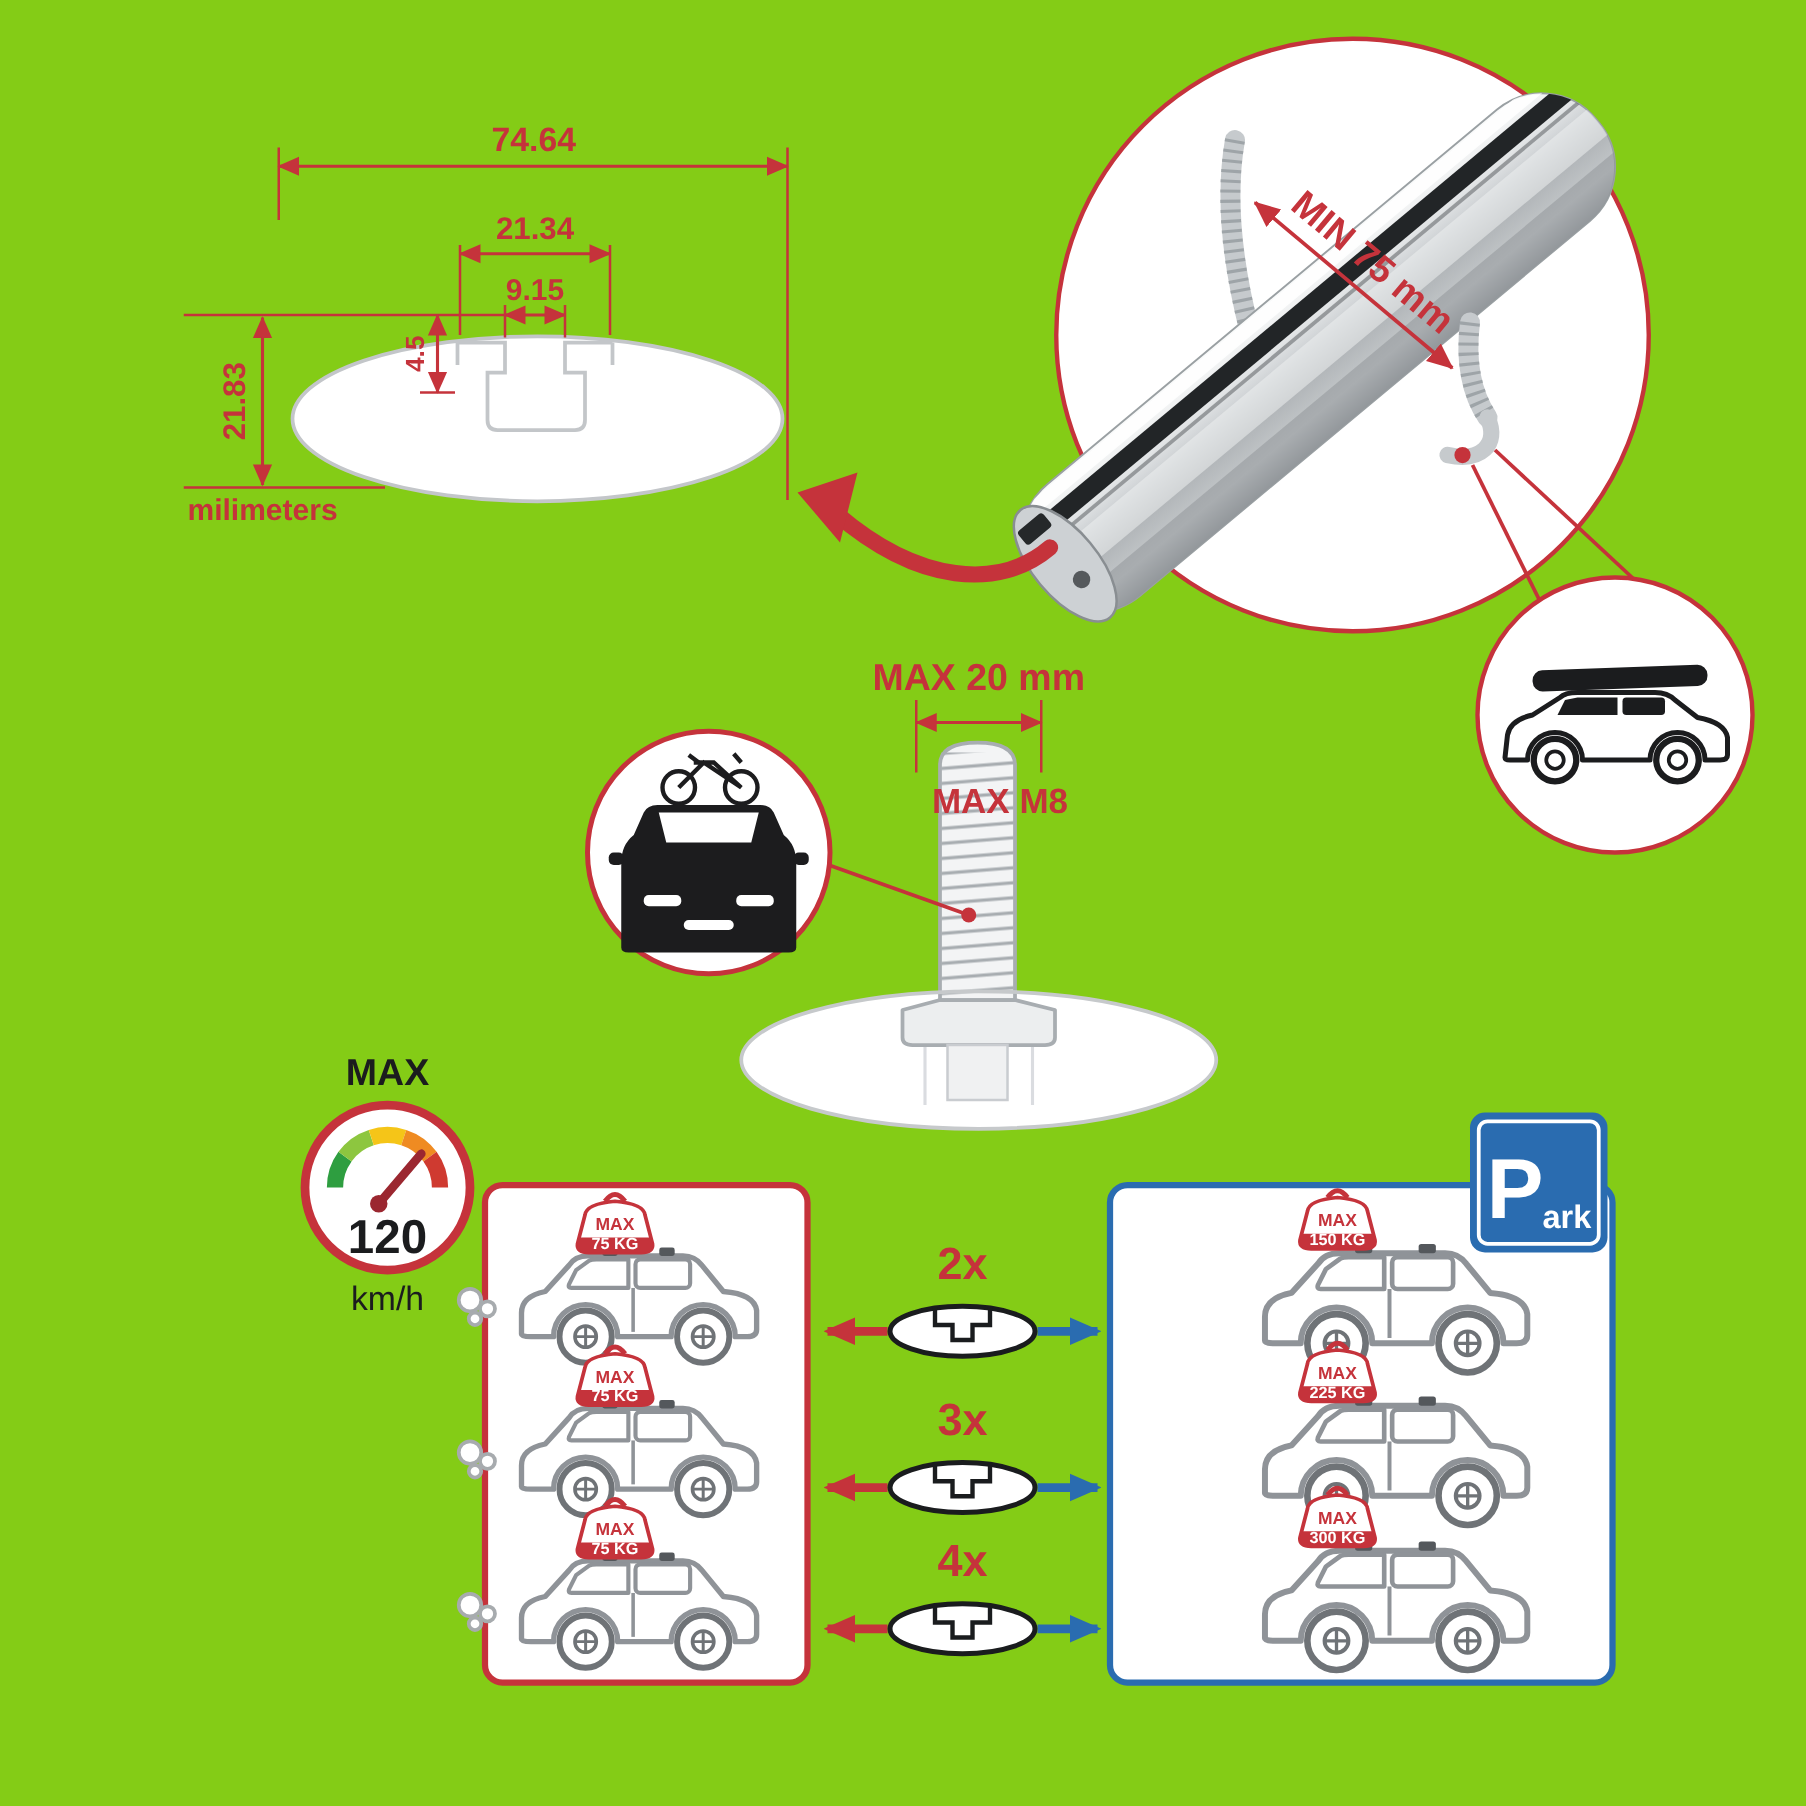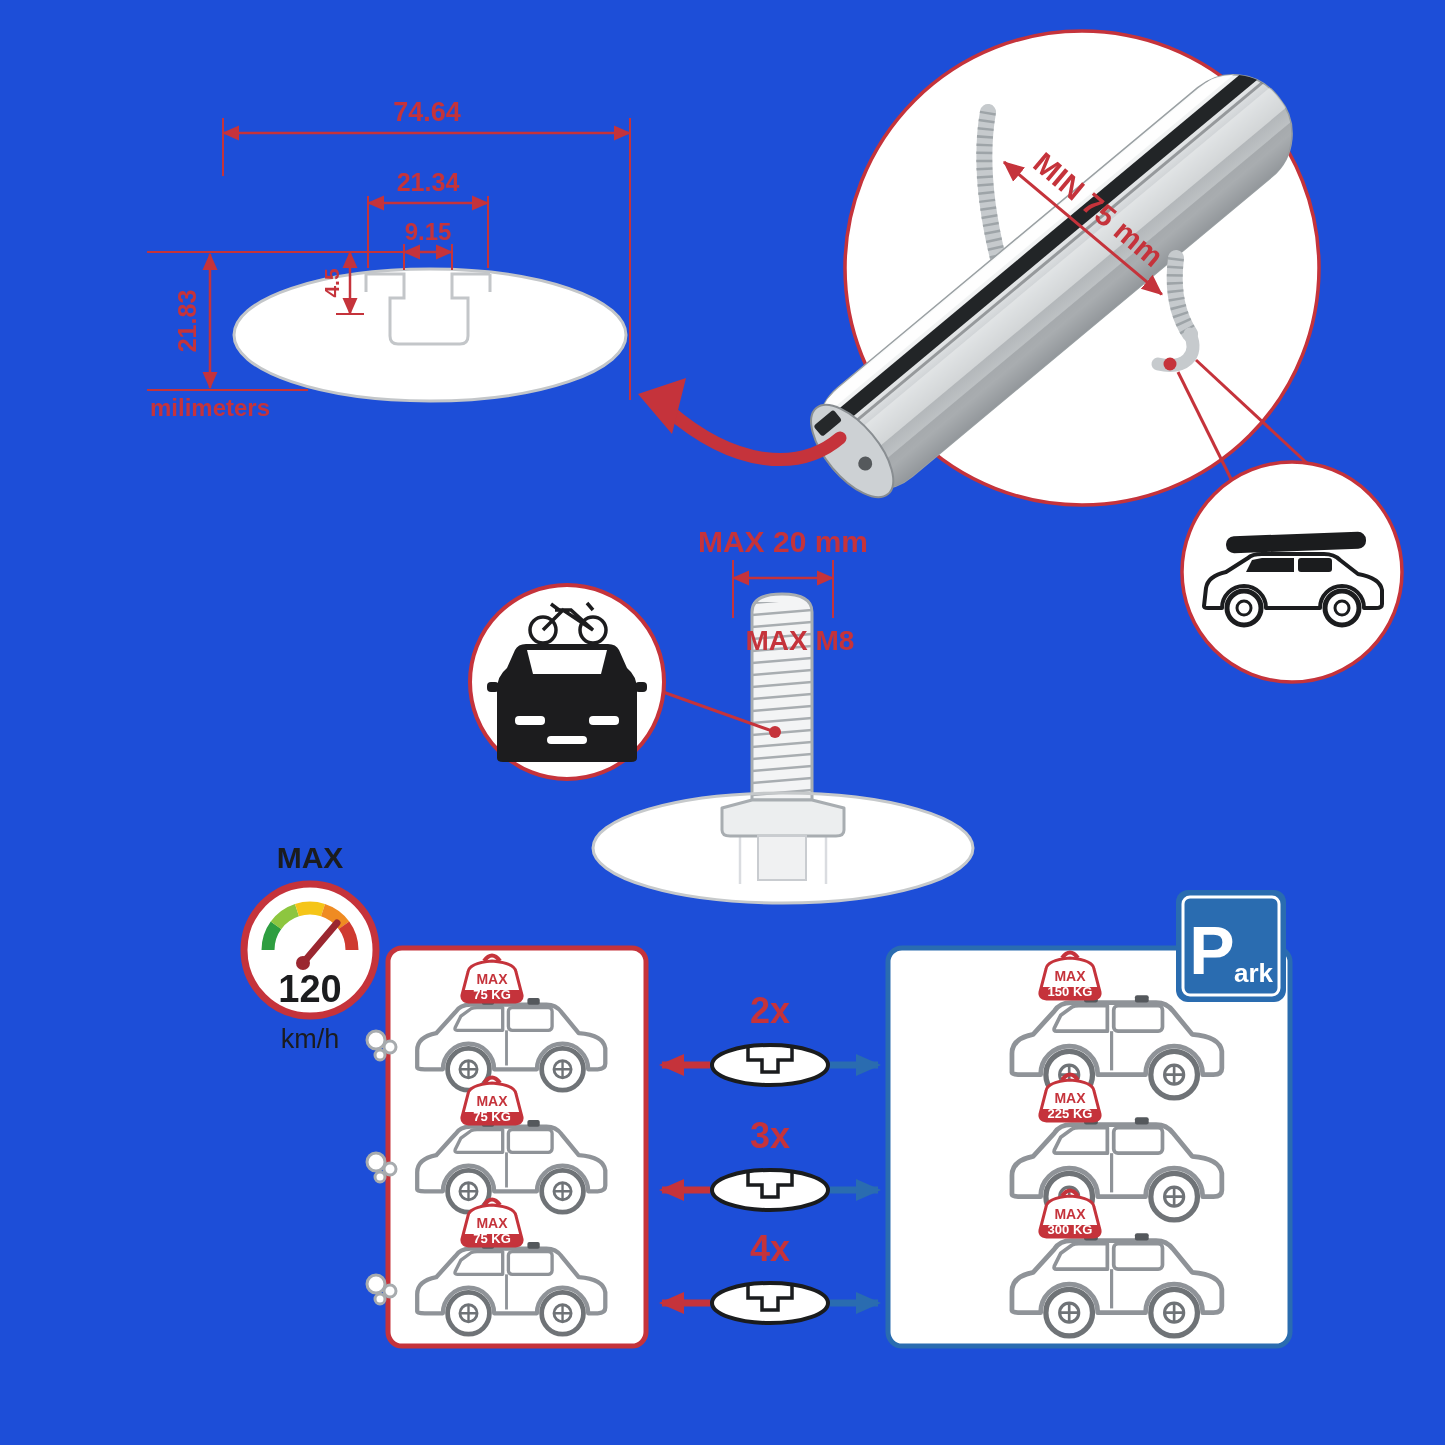--- a/index.html
+++ b/index.html
@@ -1,16 +1,16 @@
 <!DOCTYPE html>
 <html><head>
 <meta charset="utf-8">
 <style>
   html,body{margin:0;padding:0;background:#ffffff;}
-  .canvas{position:relative;width:1445px;height:1445px;background:#1d4ed8;overflow:hidden;}
+  .canvas{position:relative;width:1445px;height:1445px;background:#84cc16;overflow:hidden;}
   svg{display:block;}
   text{font-family:"Liberation Sans","DejaVu Sans",sans-serif;}
   .t-red{fill:#c5333b;font-weight:700;}
   .t-black{fill:#1b1c1e;font-weight:700;}
   .t-white{fill:#ffffff;font-weight:700;}
   .dim-line{stroke:#c5333b;stroke-width:2.5;fill:none;}
   .dim-thin{stroke:#c5333b;stroke-width:2;fill:none;}
   .gray-profile{stroke:#c3c6c9;stroke-width:3;fill:#ffffff;}
 </style>
 </head>

